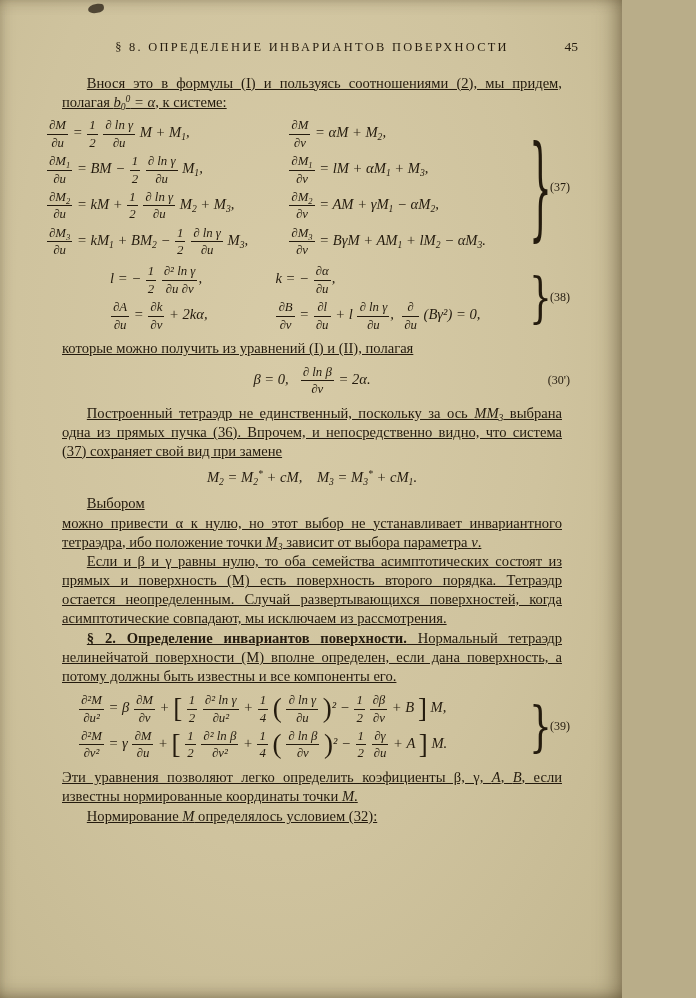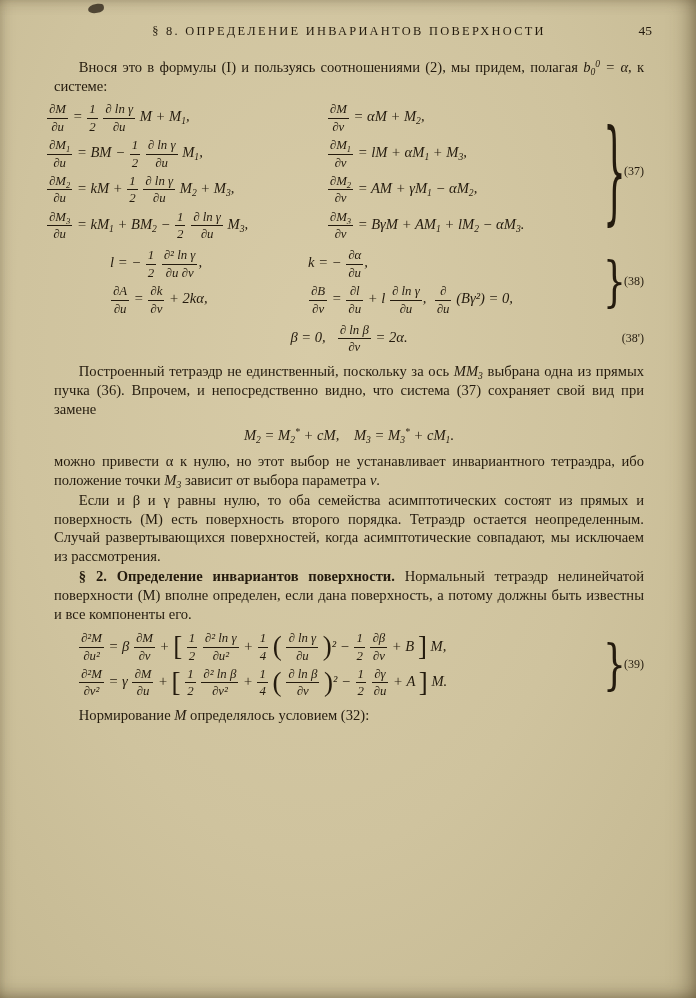--- a/index.html
+++ b/index.html
@@ -1,34 +1,34 @@
 <!DOCTYPE html>
 <html lang="ru"><head>
 <meta charset="utf-8">
 <style>
   html,body { margin:0; padding:0; background:#b9ad89; }
   .page {
-    width:696px; height:998px; box-sizing:border-box; position:relative; overflow:hidden;
+    width:622px; height:998px; box-sizing:border-box; position:relative; overflow:hidden;
     padding:20px 44px 14px 46px;
     background: radial-gradient(ellipse at 45% 35%, #d7cba7 0%, #cfc39e 55%, #c3b790 100%);
     color:#241b0e;
     font-family:"Liberation Serif","DejaVu Serif",serif;
     font-size:14.6px; line-height:1.3;
     box-shadow:
       inset -16px 0 22px -12px rgba(70,55,30,.55),
       inset 0 -12px 18px -12px rgba(70,55,30,.5),
       inset 10px 0 16px -12px rgba(70,55,30,.35),
       inset 0 10px 16px -12px rgba(70,55,30,.3);
   }
   .speck { position:absolute; top:4px; left:88px; width:16px; height:9px;
     background:#3a3022; border-radius:60% 40% 50% 50%; transform:rotate(-8deg); opacity:.85; }
   .running-head { display:grid; grid-template-columns:1fr auto 1fr; align-items:baseline; margin:2px 0 18px; }
   .head-title { grid-column:2; font-size:12.4px; letter-spacing:2.3px; white-space:nowrap; }
-  .head-page { grid-column:3; justify-self:end; font-size:13.5px; }
-  .para { margin:1px 8px; text-align:justify; text-indent:1.7em; }
+  .head-page { grid-column:3; justify-self:end; font-size:13.5px;margin-top:16px; }
+  .para { margin:1px 16px; text-align:justify; text-indent:1.7em;text-decoration:underline; }
   .para.noindent { text-indent:0; }
   b { font-weight:bold; }
   .math { white-space:pre; }
   .math, .imath { font-style:italic; white-space:pre; }
   sub, sup { font-size:66%; line-height:0; font-style:italic; }
   sub { vertical-align:-0.3em; }
   sup { vertical-align:0.5em; }
   .frac { display:inline-block; vertical-align:middle; text-align:center; margin:0 1px; }
   .fnum, .fden { display:block; font-size:0.88em; line-height:1.12; padding:0 2px; }
   .fnum { border-bottom:1px solid currentColor; padding-bottom:1px; }
@@ -87,38 +87,41 @@
             <span class="math eqcell">k = − <span class="frac"><span class="fnum">∂α</span><span class="fden">∂u</span></span>,</span>
           </div>
           <div class="eqrow">
             <span class="math eqcell"><span class="frac"><span class="fnum">∂A</span><span class="fden">∂u</span></span> = <span class="frac"><span class="fnum">∂k</span><span class="fden">∂v</span></span> + 2kα,</span>
             <span class="math eqcell"><span class="frac"><span class="fnum">∂B</span><span class="fden">∂v</span></span> = <span class="frac"><span class="fnum">∂l</span><span class="fden">∂u</span></span> + l <span class="frac"><span class="fnum">∂ ln γ</span><span class="fden">∂u</span></span>,  <span class="frac"><span class="fnum">∂</span><span class="fden">∂u</span></span> (Bγ²) = 0,</span>
           </div>
         </div>
         <span class="brace" style="transform: translateY(-50%) scaleY(1.52679);">}</span>
         <span class="eqnum">(38)</span>
       </div>
+      <p class="para noindent">которые можно получить из уравнений (I) и (II), полагая</p>
       <div class="eqblock layout-center">
         <div class="eqbody">
           <div class="eqrow"><span class="math eqcell">β = 0,   <span class="frac"><span class="fnum">∂ ln β</span><span class="fden">∂v</span></span> = 2α.</span></div>
         </div>
-        <span class="eqnum">(38')</span>
+        <span class="eqnum">(30')</span>
       </div>
       <p class="para">Построенный тетраэдр не единственный, поскольку за ось <span class="imath">MM<sub>3</sub></span> выбрана одна из прямых пучка (36). Впрочем, и непосредственно видно, что система (37) сохраняет свой вид при замене</p>
       <div class="eqblock layout-center">
         <div class="eqbody">
           <div class="eqrow"><span class="math eqcell">M<sub>2</sub> = M<sub>2</sub><sup>*</sup> + cM,    M<sub>3</sub> = M<sub>3</sub><sup>*</sup> + cM<sub>1</sub>.</span></div>
         </div>
       </div>
+      <p class="para">Выбором</p>
       <p class="para noindent">можно привести α к нулю, но этот выбор не устанавливает инвариантного тетраэдра, ибо положение точки <span class="imath">M<sub>3</sub></span> зависит от выбора параметра <span class="imath">v</span>.</p>
       <p class="para">Если и β и γ равны нулю, то оба семейства асимптотических состоят из прямых и поверхность (M) есть поверхность второго порядка. Тетраэдр остается неопределенным. Случай развертывающихся поверхностей, когда асимптотические совпадают, мы исключаем из рассмотрения.</p>
       <p class="para"><b>§ 2. Определение инвариантов поверхности.</b> Нормальный тетраэдр нелинейчатой поверхности (M) вполне определен, если дана поверхность, а потому должны быть известны и все компоненты его.</p>
       <div class="eqblock layout-rows-indented">
         <div class="eqbody">
           <div class="eqrow"><span class="math eqcell"><span class="frac"><span class="fnum">∂²M</span><span class="fden">∂u²</span></span> = β <span class="frac"><span class="fnum">∂M</span><span class="fden">∂v</span></span> + <span class="bigd">[</span> <span class="frac"><span class="fnum">1</span><span class="fden">2</span></span> <span class="frac"><span class="fnum">∂² ln γ</span><span class="fden">∂u²</span></span> + <span class="frac"><span class="fnum">1</span><span class="fden">4</span></span> <span class="bigd">(</span> <span class="frac"><span class="fnum">∂ ln γ</span><span class="fden">∂u</span></span> <span class="bigd">)</span>² − <span class="frac"><span class="fnum">1</span><span class="fden">2</span></span> <span class="frac"><span class="fnum">∂β</span><span class="fden">∂v</span></span> + B <span class="bigd">]</span> M,</span></div>
           <div class="eqrow"><span class="math eqcell"><span class="frac"><span class="fnum">∂²M</span><span class="fden">∂v²</span></span> = γ <span class="frac"><span class="fnum">∂M</span><span class="fden">∂u</span></span> + <span class="bigd">[</span> <span class="frac"><span class="fnum">1</span><span class="fden">2</span></span> <span class="frac"><span class="fnum">∂² ln β</span><span class="fden">∂v²</span></span> + <span class="frac"><span class="fnum">1</span><span class="fden">4</span></span> <span class="bigd">(</span> <span class="frac"><span class="fnum">∂ ln β</span><span class="fden">∂v</span></span> <span class="bigd">)</span>² − <span class="frac"><span class="fnum">1</span><span class="fden">2</span></span> <span class="frac"><span class="fnum">∂γ</span><span class="fden">∂u</span></span> + A <span class="bigd">]</span> M.</span></div>
         </div>
         <span class="brace" style="transform: translateY(-50%) scaleY(1.52679);">}</span>
         <span class="eqnum">(39)</span>
       </div>
+      <p class="para noindent">Эти уравнения позволяют легко определить коэфициенты β, γ, <span class="imath">A</span>, <span class="imath">B</span>, если известны нормированные координаты точки <span class="imath">M</span>.</p>
       <p class="para">Нормирование <span class="imath">M</span> определялось условием (32):</p>
     </div>
 </div>
 
 </body></html>

